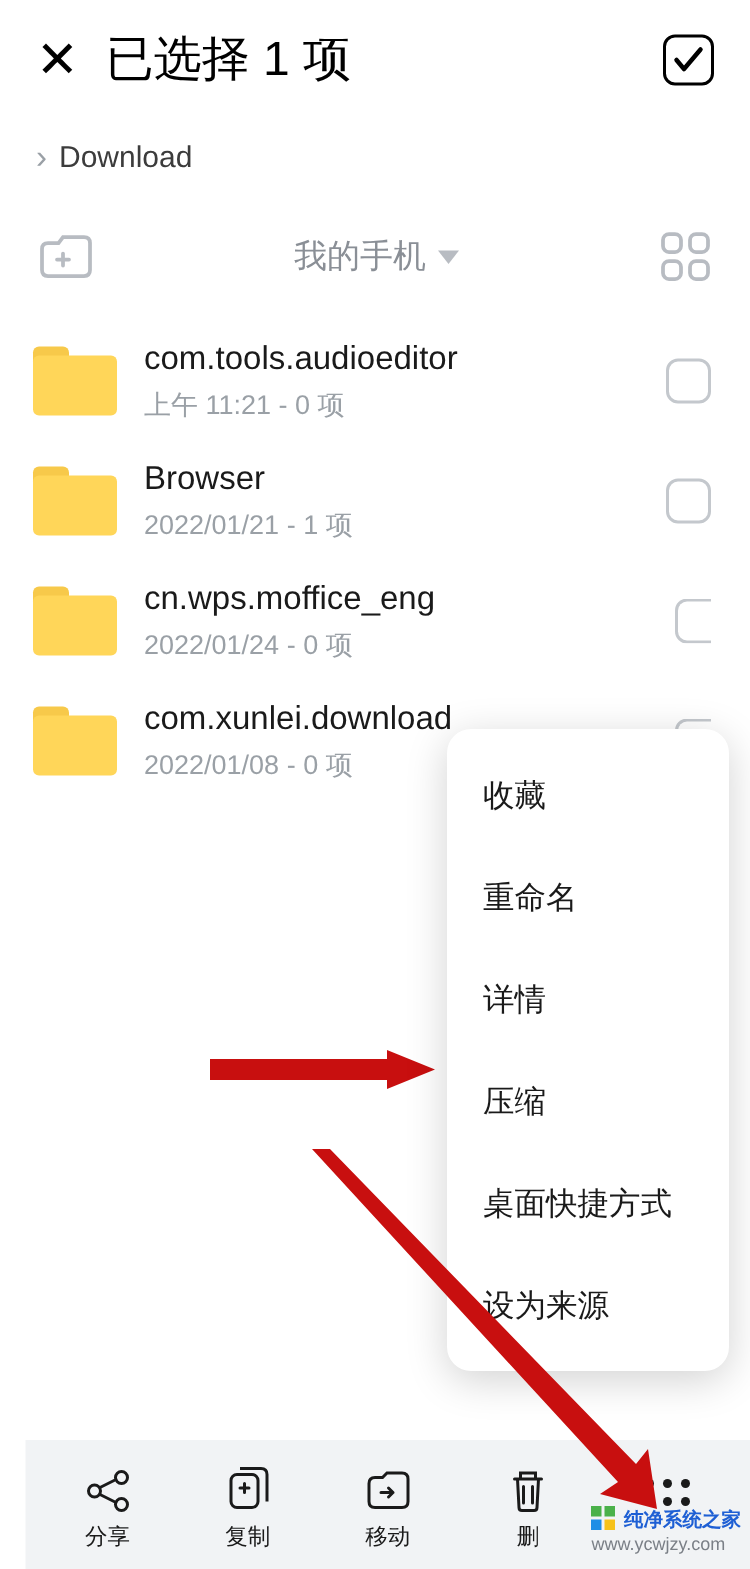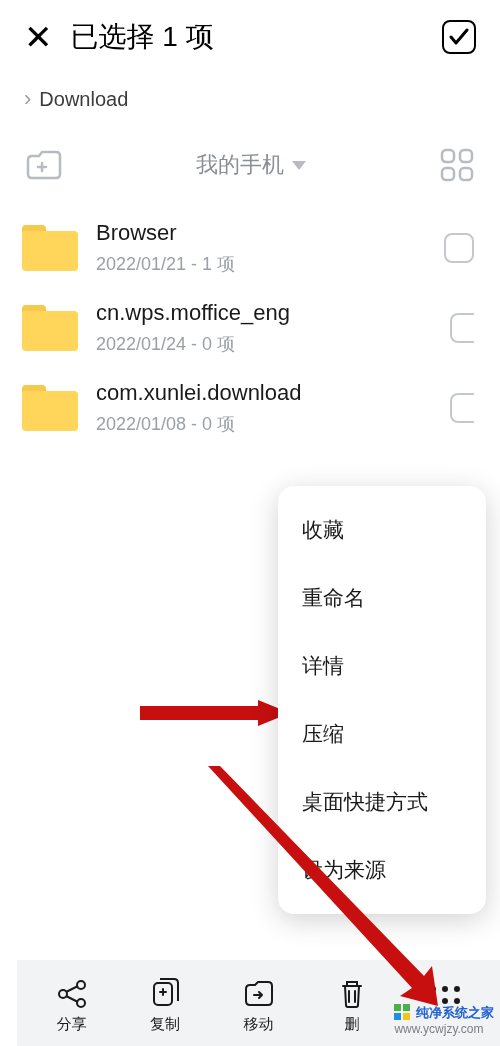--- a/index.html
+++ b/index.html
@@ -18,21 +18,21 @@
       gap: 18px;
     }
     .close-x {
       font-size: 34px;
       font-weight: 300;
       color: #000;
       cursor: pointer;
       line-height: 1;
     }
     .header-title {
-      font-size: 28px;
+      font-size: 32px;
       font-weight: 500;
       color: #000;
       flex: 1;
     }
     .select-all {
       width: 34px;
       height: 34px;
       border: 2.5px solid #000;
       border-radius: 8px;
       display: flex;
@@ -136,21 +136,21 @@
     .checkbox.checked svg { width: 20px; height: 20px; }
     .checkbox.cut {
       border-right: none;
       border-radius: 8px 0 0 8px;
       width: 24px;
     }
     .popup {
       position: absolute;
       right: 14px;
       top: 486px;
-      width: 208px;
+      width: 188px;
       background: #fff;
       border-radius: 16px;
       box-shadow: 0 6px 28px rgba(0,0,0,0.18);
       padding: 10px 0;
       z-index: 10;
     }
     .popup-item {
       padding: 20px 24px;
       font-size: 21px;
       color: #1a1a1a;
@@ -241,20 +241,28 @@
     <svg width="38" height="38" viewBox="0 0 38 38">
       <rect x="4" y="4" width="12" height="12" rx="4" fill="none" stroke="#b8bcc2" stroke-width="2.5"></rect>
       <rect x="22" y="4" width="12" height="12" rx="4" fill="none" stroke="#b8bcc2" stroke-width="2.5"></rect>
       <rect x="4" y="22" width="12" height="12" rx="4" fill="none" stroke="#b8bcc2" stroke-width="2.5"></rect>
       <rect x="22" y="22" width="12" height="12" rx="4" fill="none" stroke="#b8bcc2" stroke-width="2.5"></rect>
     </svg>
   </div>
 </div>
 
 <div class="list" id="file-list">
+    <div class="row">
+      <div class="folder-icon"></div>
+      <div class="row-text">
+        <div class="row-name">com.tools.audioeditor</div>
+        <div class="row-meta">上午 11:21  - 0 项</div>
+      </div>
+      <div class="checkbox"></div>
+    </div>
     <div class="row">
       <div class="folder-icon"></div>
       <div class="row-text">
         <div class="row-name">Browser</div>
         <div class="row-meta">2022/01/21 - 1 项</div>
       </div>
       <div class="checkbox"></div>
     </div>
     <div class="row">
       <div class="folder-icon"></div>

